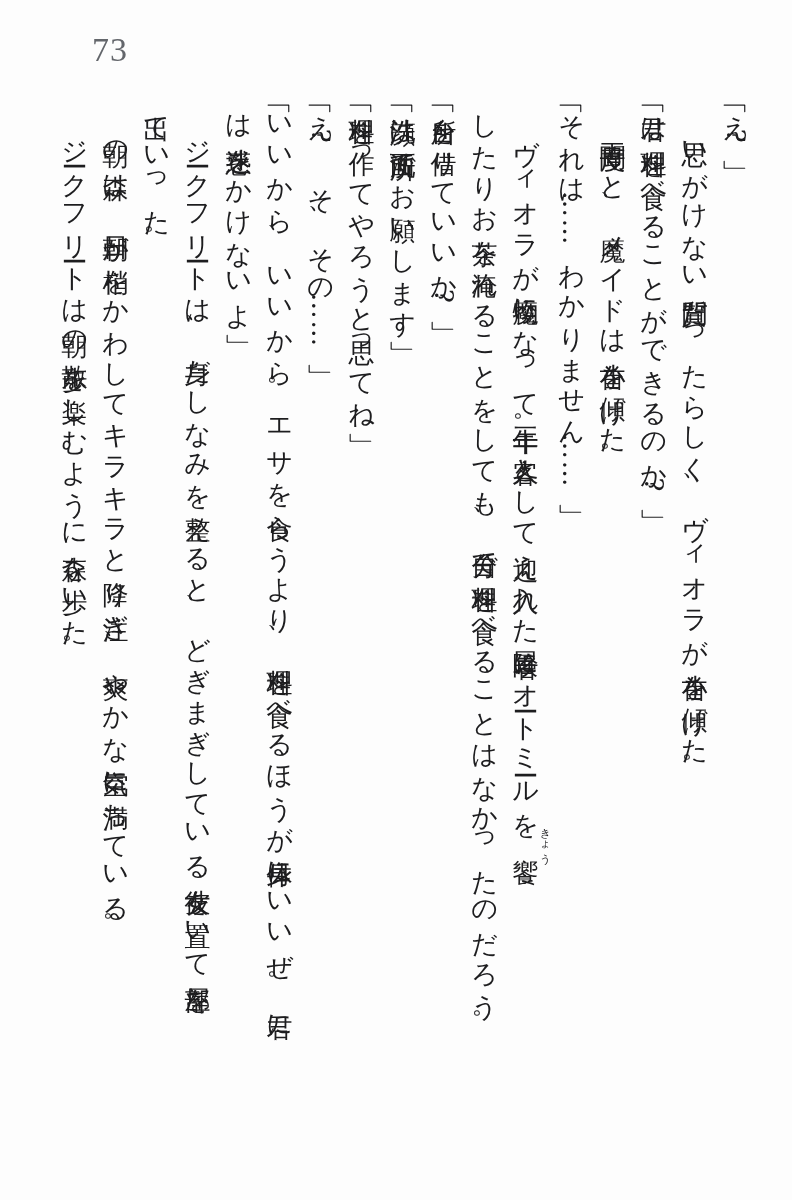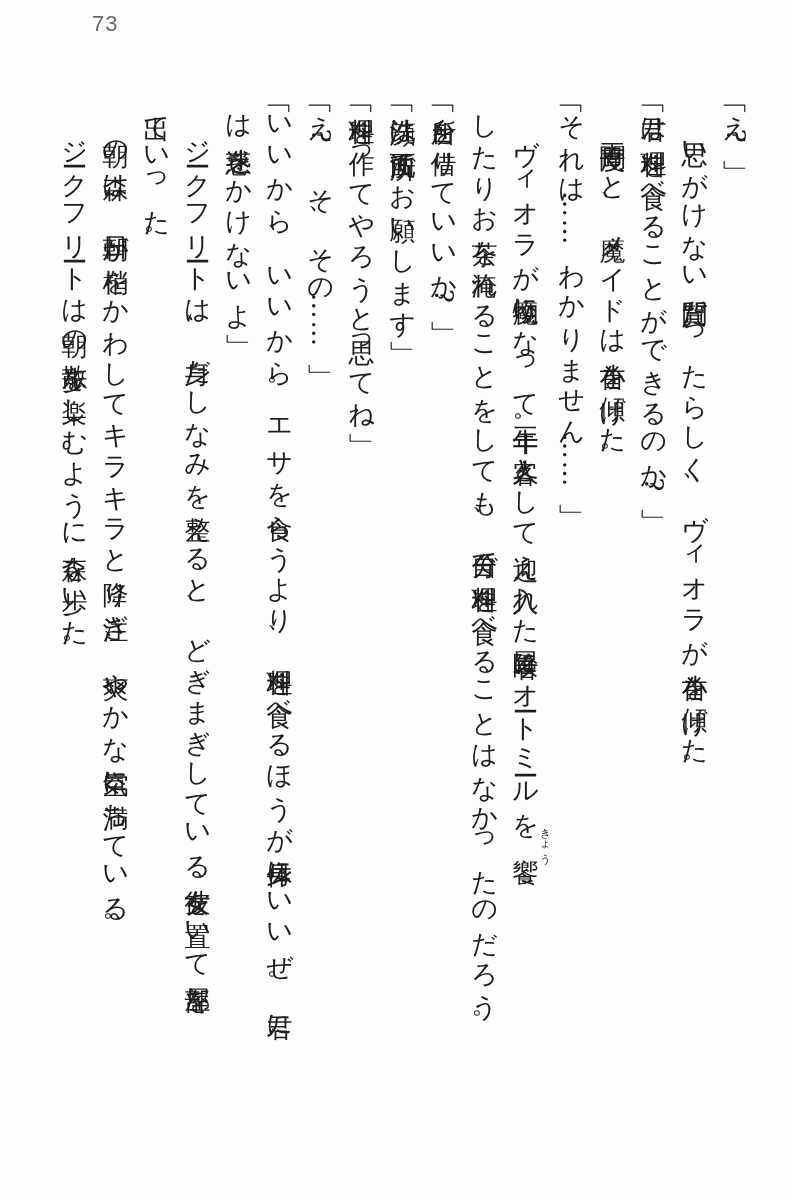--- a/index.html
+++ b/index.html
@@ -13,26 +13,26 @@
     overflow: hidden;
     background: var(--bg, #fdfdfd);
     font-family: "DejaVu Serif", "Liberation Serif", serif;
   }
   .page {
     position: absolute;
     inset: 0;
   }
   .page-number {
     position: absolute;
-    top: 11px;
+    top: 31px;
     left: 92px;
-    font-size: 22px;
+    font-size: 34px;
     letter-spacing: 1px;
     color: var(--pagenum, #63666b);
-    font-family: Liberation Sans, sans-serif;
+    font-family: Liberation Serif, serif;
   }
   .text-area {
     position: absolute;
     top: 96px;
     right: 36px;
     height: 1060px;
     writing-mode: vertical-rl;
     -webkit-writing-mode: vertical-rl;
     text-orientation: mixed;
     font-size: 26px;

